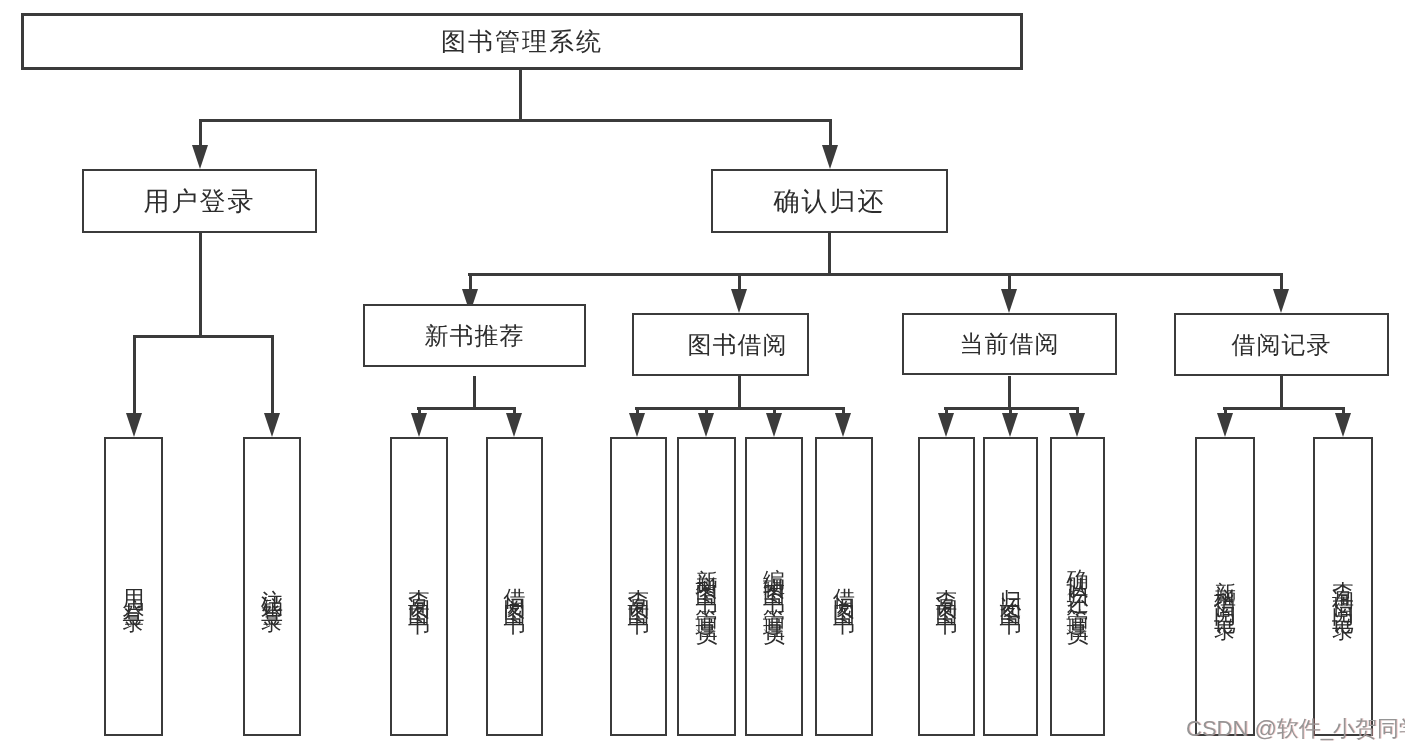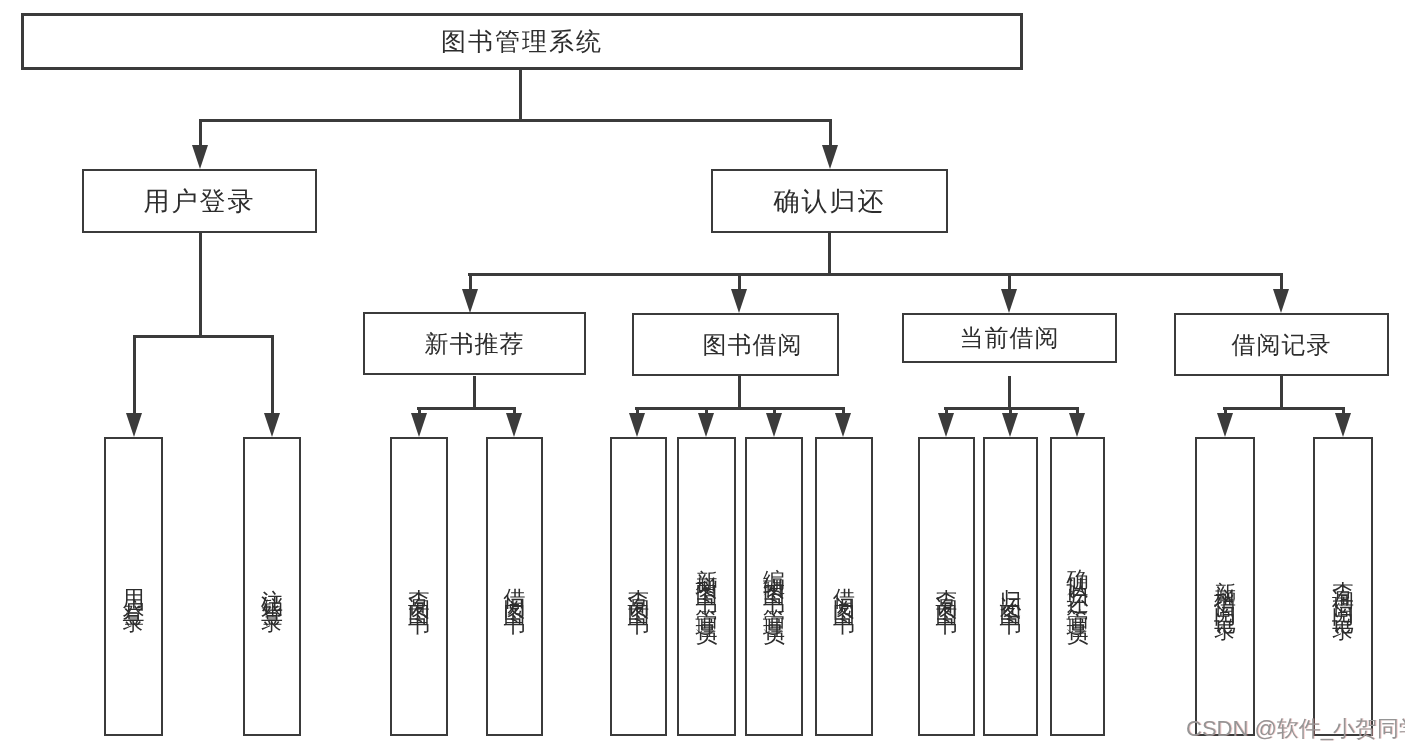--- a/index.html
+++ b/index.html
@@ -74,27 +74,27 @@
   <div class="hline" style="left:468px;top:273px;width:814px;"></div>
   <div class="vline" style="left:469px;top:273px;height:20px;"></div>
   <div class="vline" style="left:738px;top:273px;height:20px;"></div>
   <div class="vline" style="left:1008px;top:273px;height:20px;"></div>
   <div class="vline" style="left:1280px;top:273px;height:20px;"></div>
   <div class="arrow" style="left:462px;top:289px;"></div>
   <div class="arrow" style="left:731px;top:289px;"></div>
   <div class="arrow" style="left:1001px;top:289px;"></div>
   <div class="arrow" style="left:1273px;top:289px;"></div>
 
-  <div class="box" style="left:363px;top:312px;width:223px;height:63px;">
+  <div class="box" style="left:363px;top:304px;width:223px;height:63px;">
     <span class="lbl l3">新书推荐</span>
   </div>
-  <div class="box" style="left:632px;top:313px;width:207px;height:63px;padding-left:34px;">
+  <div class="box" style="left:632px;top:313px;width:177px;height:63px;padding-left:34px;">
     <span class="lbl l3">图书借阅</span>
   </div>
-  <div class="box" style="left:902px;top:313px;width:215px;height:50px;">
+  <div class="box" style="left:902px;top:313px;width:215px;height:62px;">
     <span class="lbl l3">当前借阅</span>
   </div>
   <div class="box" style="left:1174px;top:313px;width:215px;height:63px;">
     <span class="lbl l3">借阅记录</span>
   </div>
 
   <div class="vline" style="left:473px;top:376px;height:31px;"></div>
   <div class="hline" style="left:417px;top:407px;width:99px;"></div>
   <div class="vline" style="left:418px;top:407px;height:10px;"></div>
   <div class="vline" style="left:513px;top:407px;height:10px;"></div>

